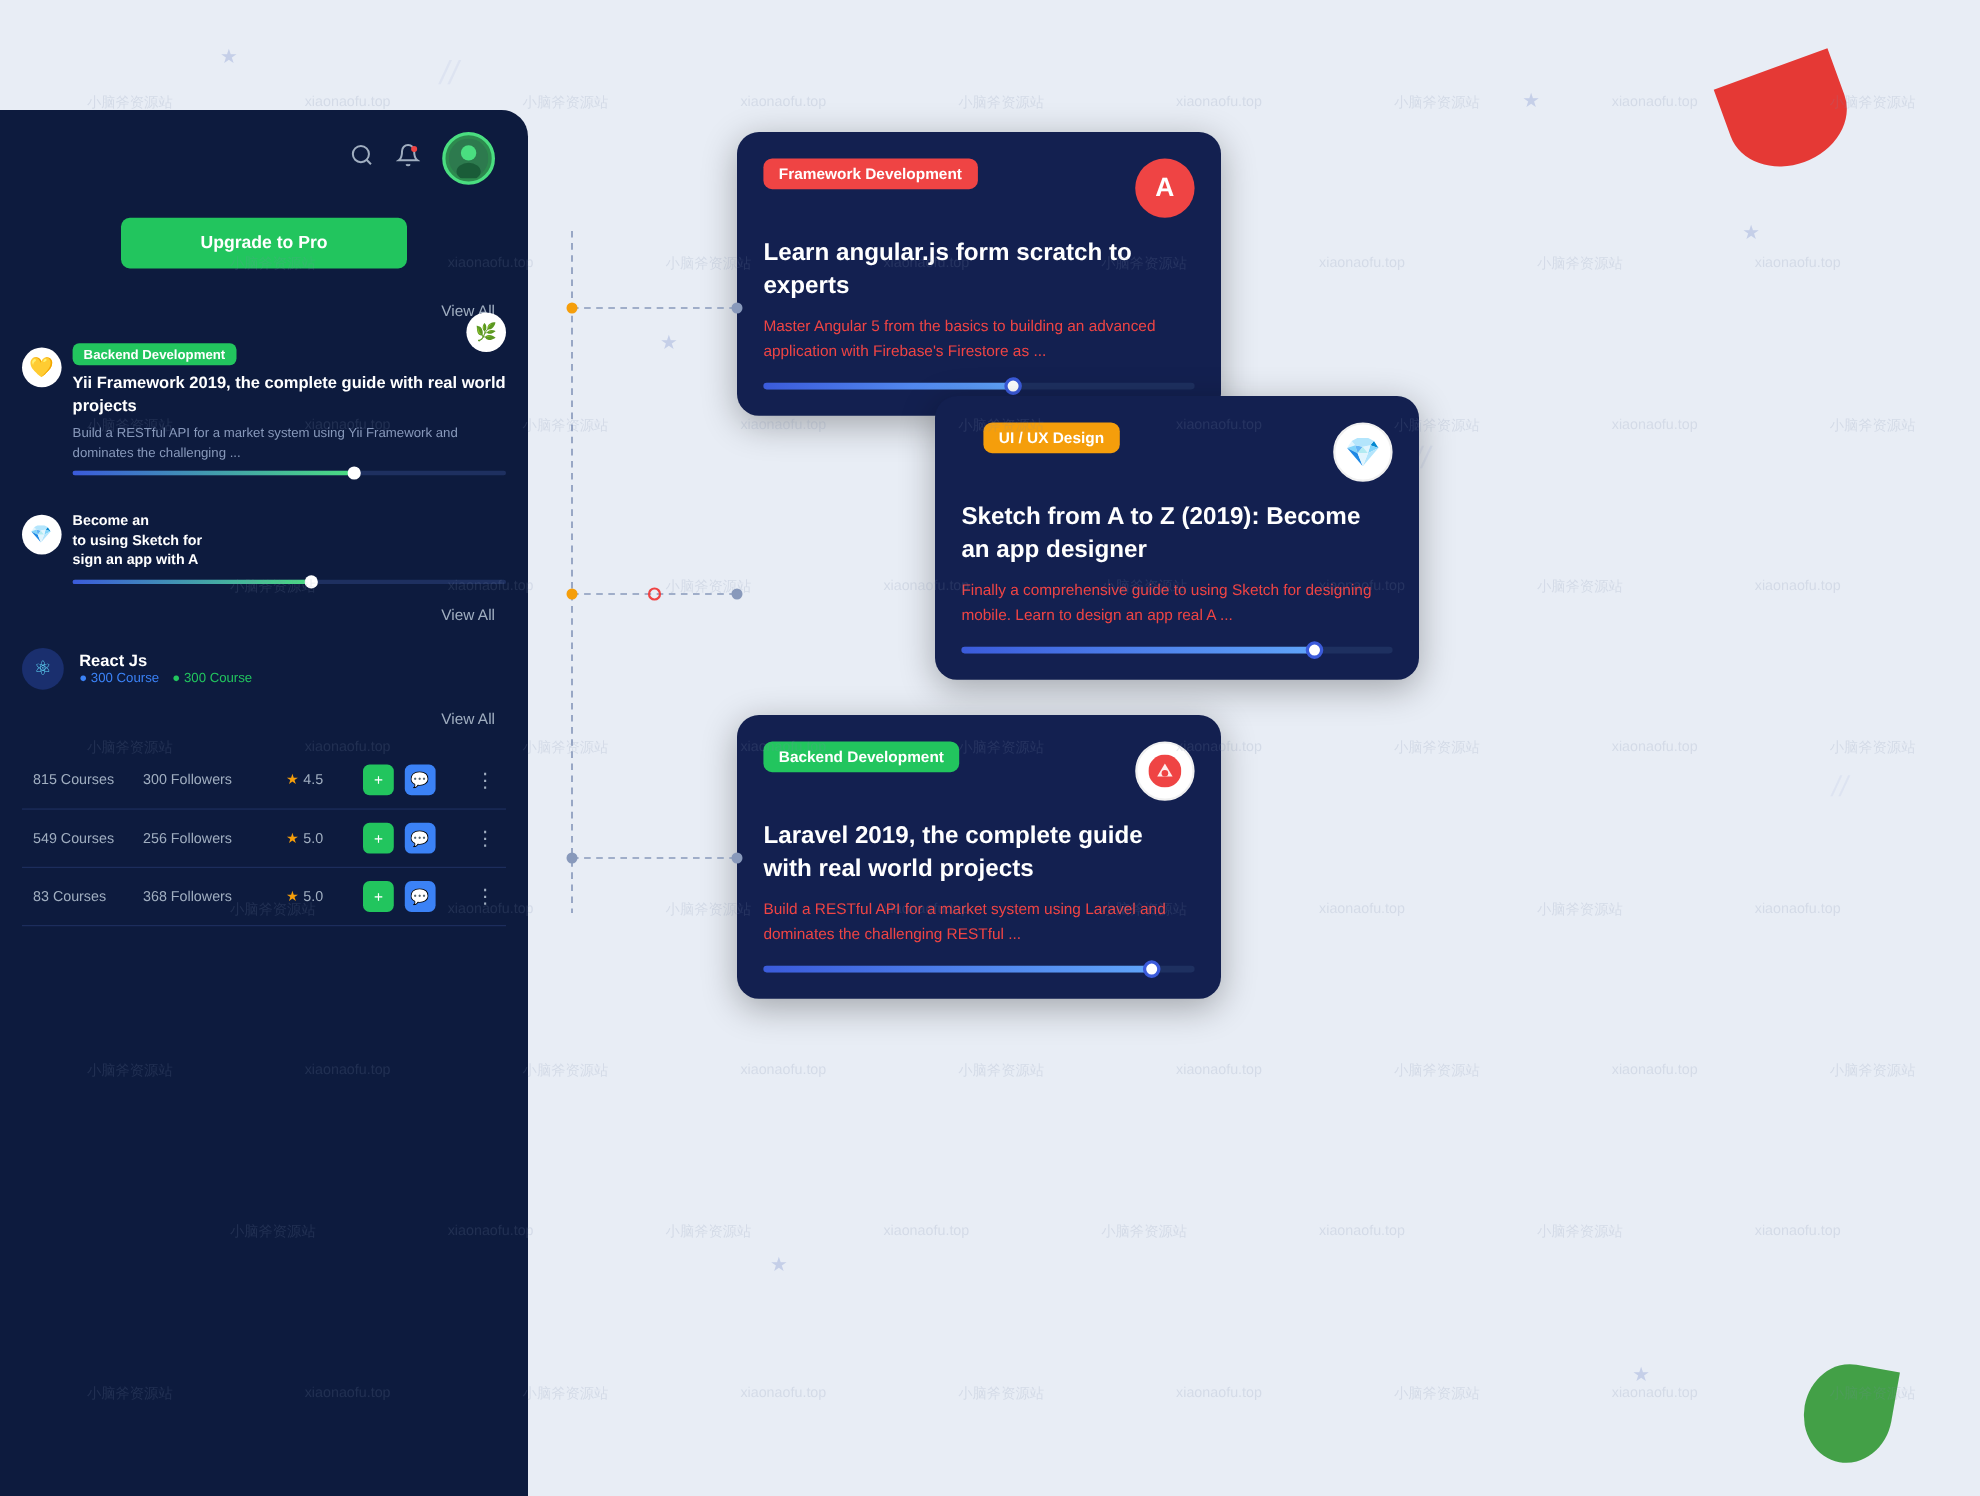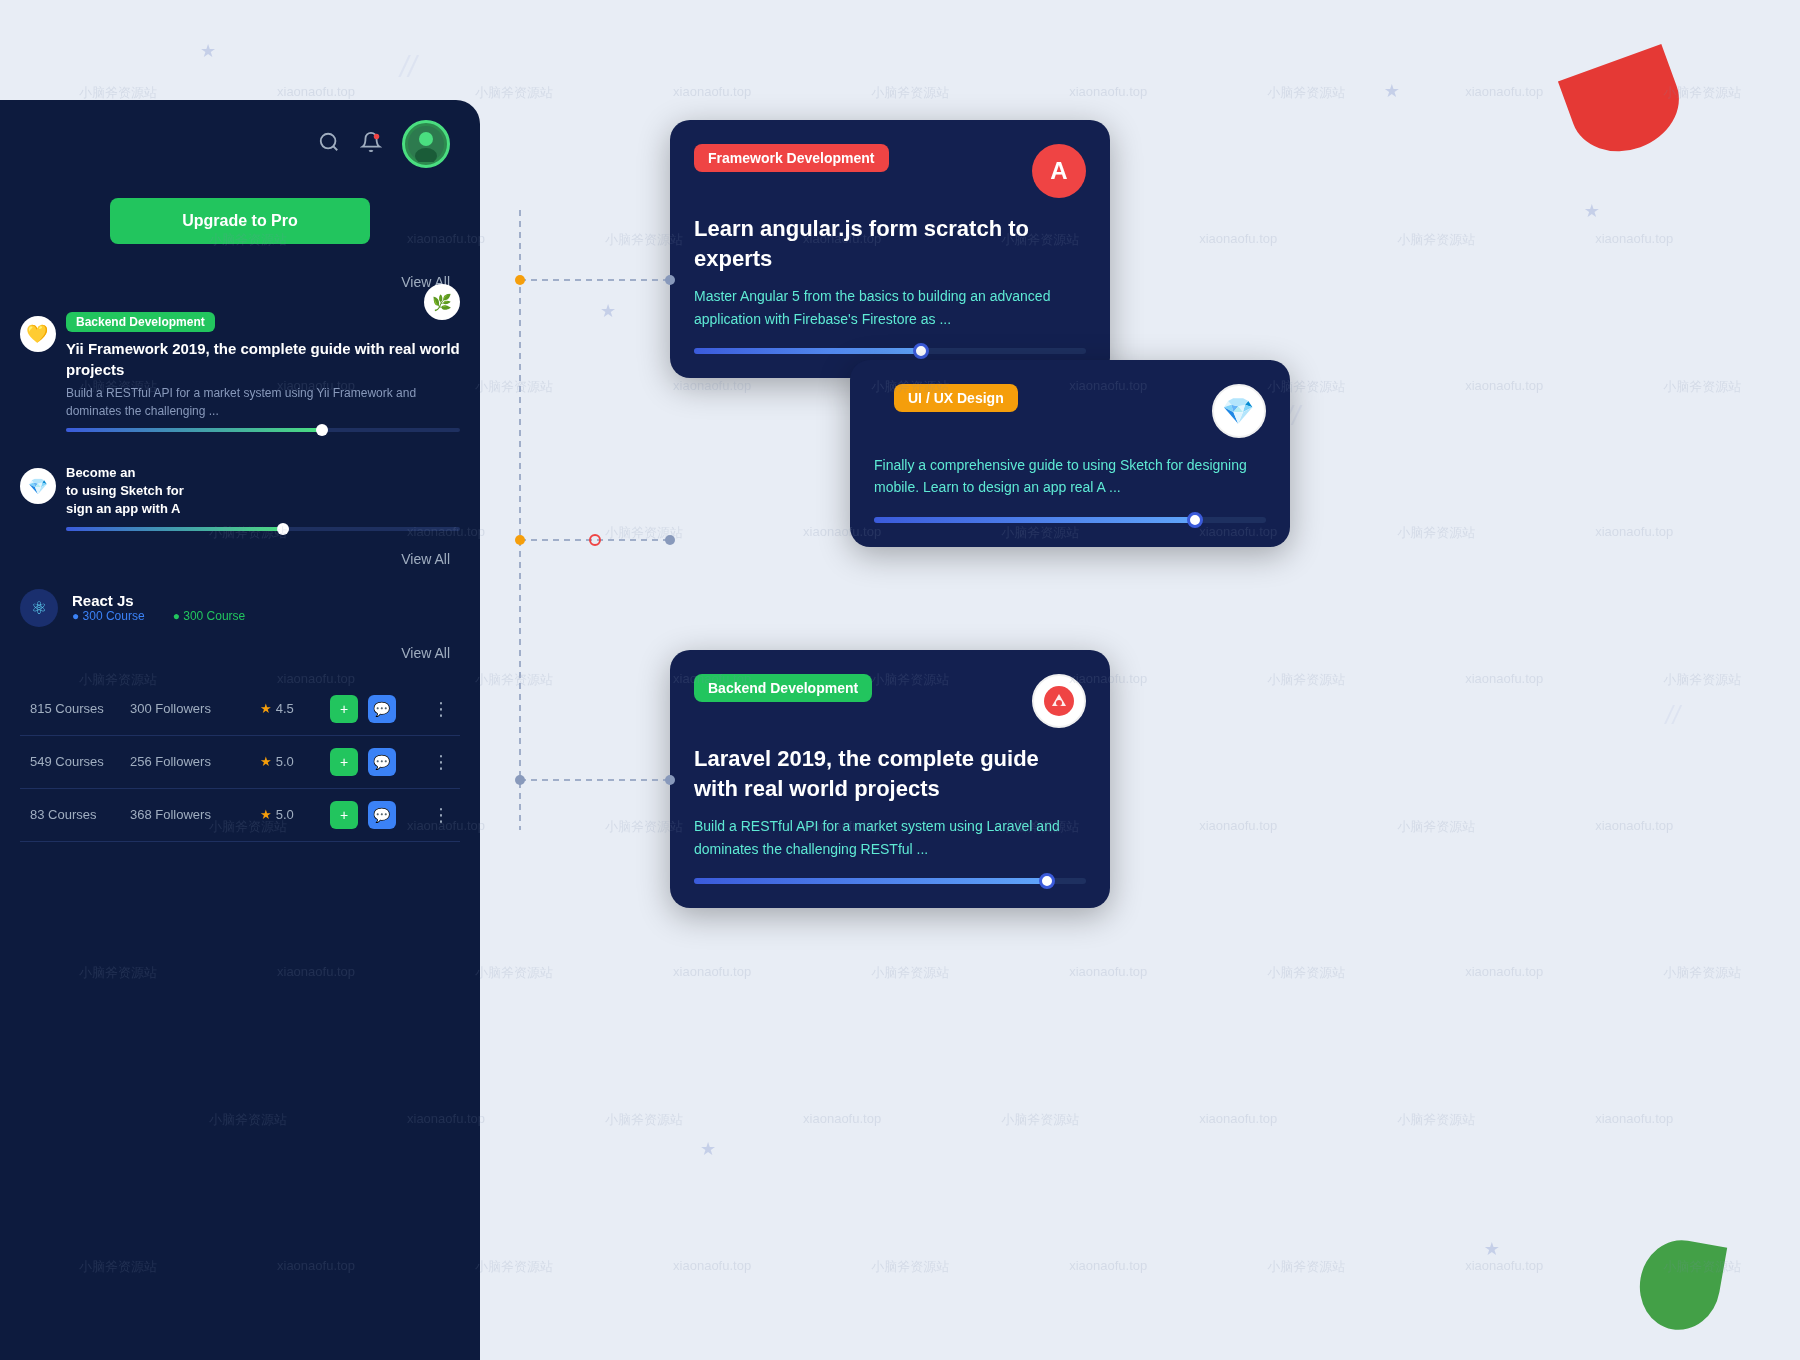--- a/index.html
+++ b/index.html
@@ -202,21 +202,21 @@
     }
 
     .tech-name {
       color: white;
       font-size: 15px;
       font-weight: 600;
     }
 
     .tech-dots {
       display: flex;
-      gap: 28px;
+      gap: 12px;
       font-size: 12px;
     }
 
     .dot-green { color: #22c55e; }
     .dot-blue { color: #3b82f6; }
 
     
     .table-section {
       padding: 10px 20px;
     }
@@ -315,21 +315,21 @@
 
     .card-title {
       color: white;
       font-size: 22px;
       font-weight: 700;
       line-height: 1.35;
       margin-bottom: 12px;
     }
 
     .card-desc {
-      color: #5eead4;
+      color: #ef4444;
       font-size: 14px;
       line-height: 1.6;
       margin-bottom: 18px;
     }
 
     .card-progress-wrap {
       height: 6px;
       background: #1e3060;
       border-radius: 6px;
       position: relative;
@@ -649,20 +649,21 @@
   </div>
 </div>
 
 <div class="course-card-big" style="left:850px;top:360px;width:440px;">
   <div class="card-top-row">
     <span class="card-badge" style="background:#f59e0b;margin-left:20px;">UI / UX Design</span>
     <div class="card-icon-circle" style="background:white;border:2px solid #f0f0f0;">
       <span style="font-size:26px;">💎</span>
     </div>
   </div>
+  <div class="card-title">Sketch from A to Z (2019): Become an app designer</div>
   <div class="card-desc">Finally a comprehensive guide to using Sketch for designing mobile. Learn to design an app real A ...</div>
   <div class="card-progress-wrap">
     <div class="card-progress-fill" style="width:82%;"></div>
     <div class="card-progress-dot" style="left:82%;background:white;border-color:#3b5bdb;"></div>
   </div>
 </div>
 
 <div class="course-card-big" style="left:670px;top:650px;width:440px;">
   <div class="card-top-row">
     <span class="card-badge" style="background:#22c55e;">Backend Development</span>

